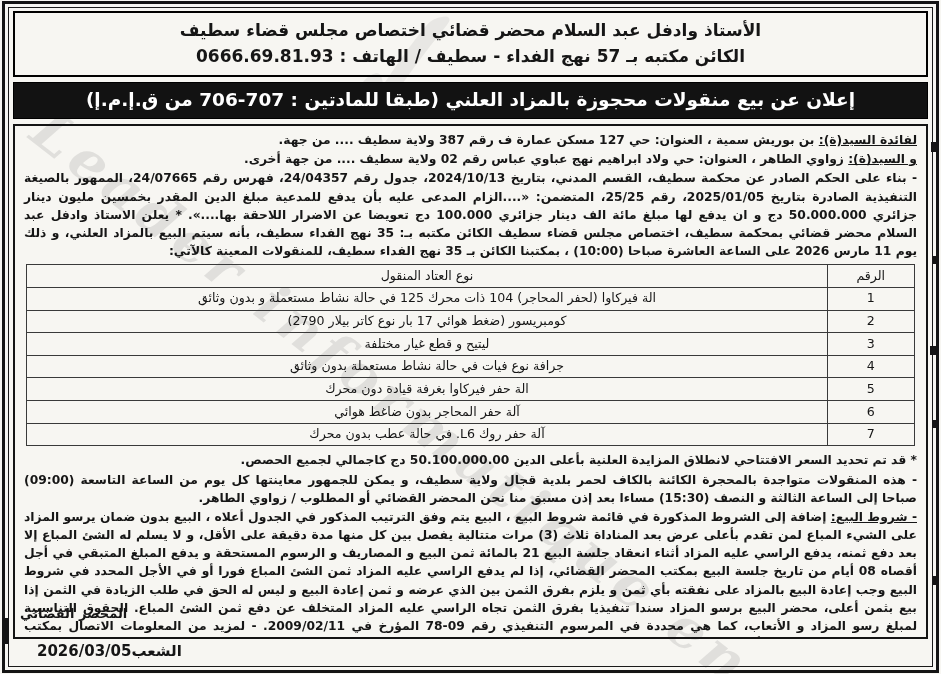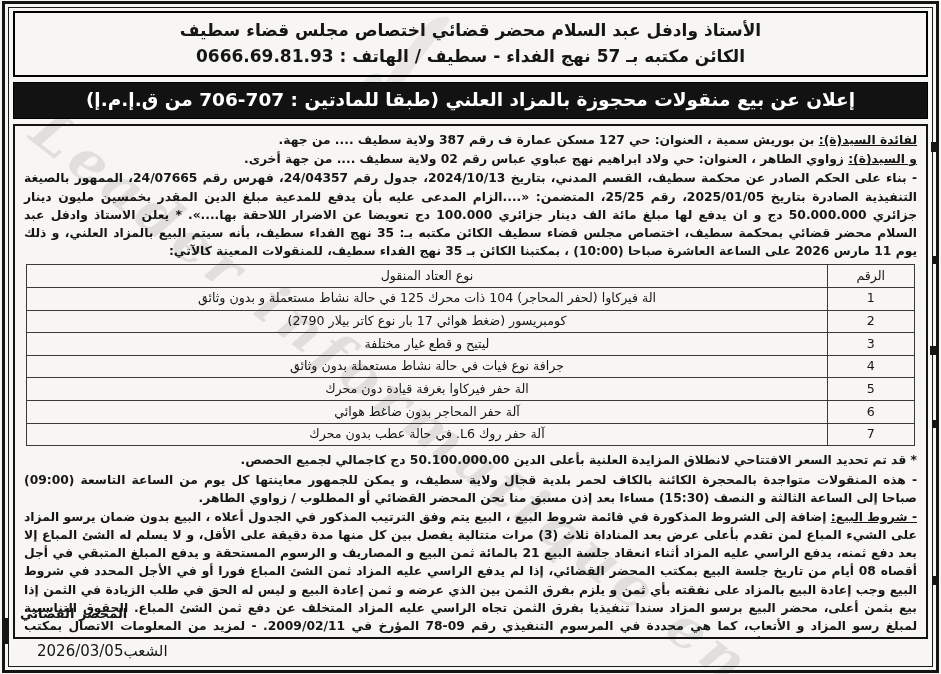--- a/index.html
+++ b/index.html
@@ -50,21 +50,21 @@
     border:1px solid #3a3a3a;padding:1.5px 6px;font-weight:400;text-align:center;
   }
   table.items th.no-col, table.items td.no-col{width:74px;}
   table.items tbody tr td{border-top-style:dashed;}
 
   .signature{
     position:absolute;left:5px;bottom:14px;font-size:13px;font-weight:700;white-space:nowrap;
   }
   .bottom-strip{
     height:21px;margin-top:3px;direction:ltr;text-align:left;
-    padding-left:16px;font-weight:400;font-size:15px;letter-spacing:.5px;
+    padding-left:16px;font-weight:700;font-size:15px;letter-spacing:.5px;
   }
   .bottom-strip .date{margin-left:8px;}
 </style>
 </head>
 <body>
 
 <div class="page">
 
   <div class="wm wm1">Leader informatique en algerie</div>
   <div class="wm wm2">✓</div>

